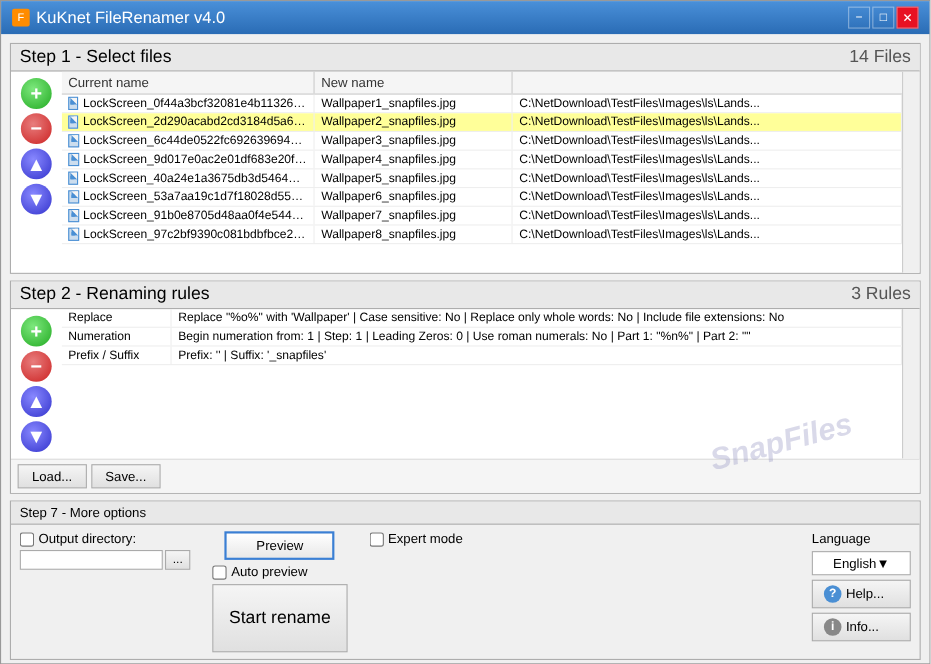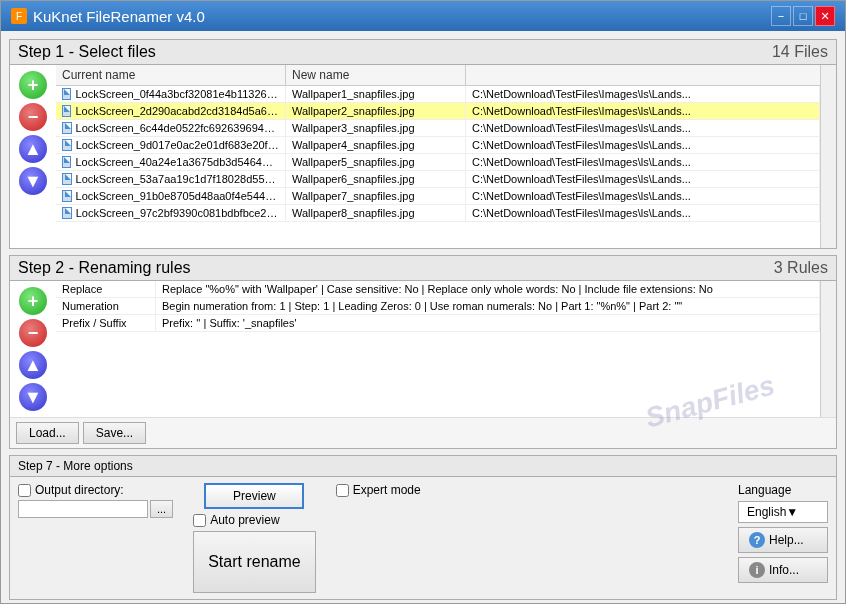--- a/index.html
+++ b/index.html
@@ -266,21 +266,21 @@
       margin-left: auto;
     }
     .language-label { font-size: 12px; }
     .lang-display {
       border: 1px solid #aaa;
       background: white;
       padding: 3px 8px;
       font-size: 12px;
       width: 90px;
       display: flex;
-      justify-content: flex-start;
+      justify-content: center;
       align-items: center;
       cursor: pointer;
     }
     .help-btn, .info-btn {
       padding: 4px 10px;
       border: 1px solid #aaa;
       background: linear-gradient(to bottom, #f5f5f5, #e0e0e0);
       cursor: pointer;
       font-size: 12px;
       display: flex;

